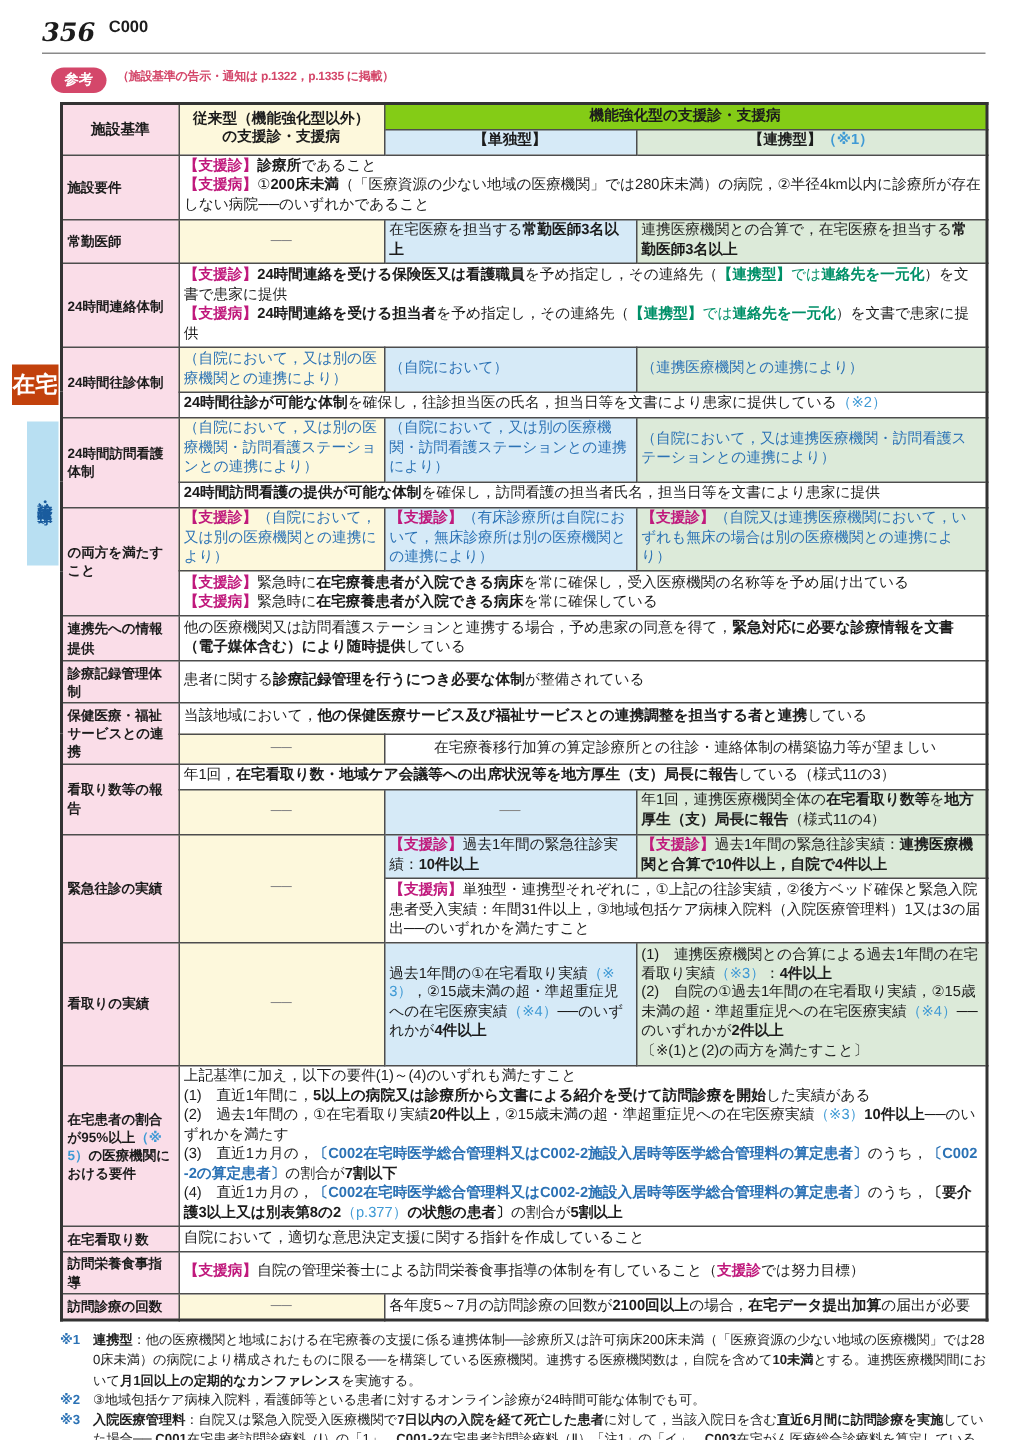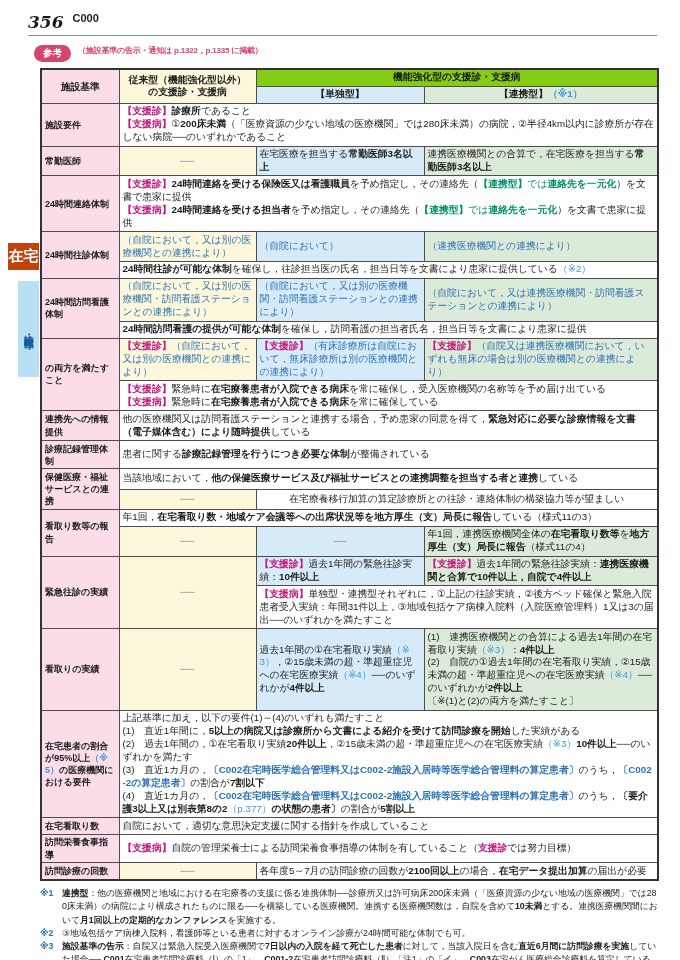--- a/index.html
+++ b/index.html
@@ -220,21 +220,21 @@
     <div class="fn">
       <span class="mark">※1</span>
       <span class="txt"><span class="t-b">連携型</span>：他の医療機関と地域における在宅療養の支援に係る連携体制──診療所又は許可病床200床未満（「医療資源の少ない地域の医療機関」では280床未満）の病院により構成されたものに限る──を構築している医療機関。連携する医療機関数は，自院を含めて<span class="t-b">10未満</span>とする。連携医療機関間において<span class="t-b">月1回以上の定期的なカンファレンス</span>を実施する。</span>
     </div>
     <div class="fn">
       <span class="mark">※2</span>
       <span class="txt">③地域包括ケア病棟入院料，看護師等といる患者に対するオンライン診療が24時間可能な体制でも可。</span>
     </div>
     <div class="fn">
       <span class="mark">※3</span>
-      <span class="txt"><span class="t-b">施設基準の告示</span>：自院又は緊急入院受入医療機関で<span class="t-b">7日以内の入院を経て死亡した患者</span>に対して，当該入院日を含む<span class="t-b">直近6月間に訪問診療を実施</span>していた場合── <span class="t-b">C001</span>在宅患者訪問診療料（Ⅰ）の「1」，<span class="t-b">C001-2</span>在宅患者訪問診療料（Ⅱ）「注1」の「イ」，<span class="t-b">C003</span>在宅がん医療総合診療料を算定している場合に限る──も含めることができる。</span>
+      <span class="txt"><span class="t-b">入院医療管理料</span>：自院又は緊急入院受入医療機関で<span class="t-b">7日以内の入院を経て死亡した患者</span>に対して，当該入院日を含む<span class="t-b">直近6月間に訪問診療を実施</span>していた場合── <span class="t-b">C001</span>在宅患者訪問診療料（Ⅰ）の「1」，<span class="t-b">C001-2</span>在宅患者訪問診療料（Ⅱ）「注1」の「イ」，<span class="t-b">C003</span>在宅がん医療総合診療料を算定している場合に限る──も含めることができる。</span>
     </div>
 
   </div>
 
 </div>
 
 <div class="tab-zaitaku">在宅</div>
 <div class="tab-shinryo">診療・指導</div>
 
 </body></html>

